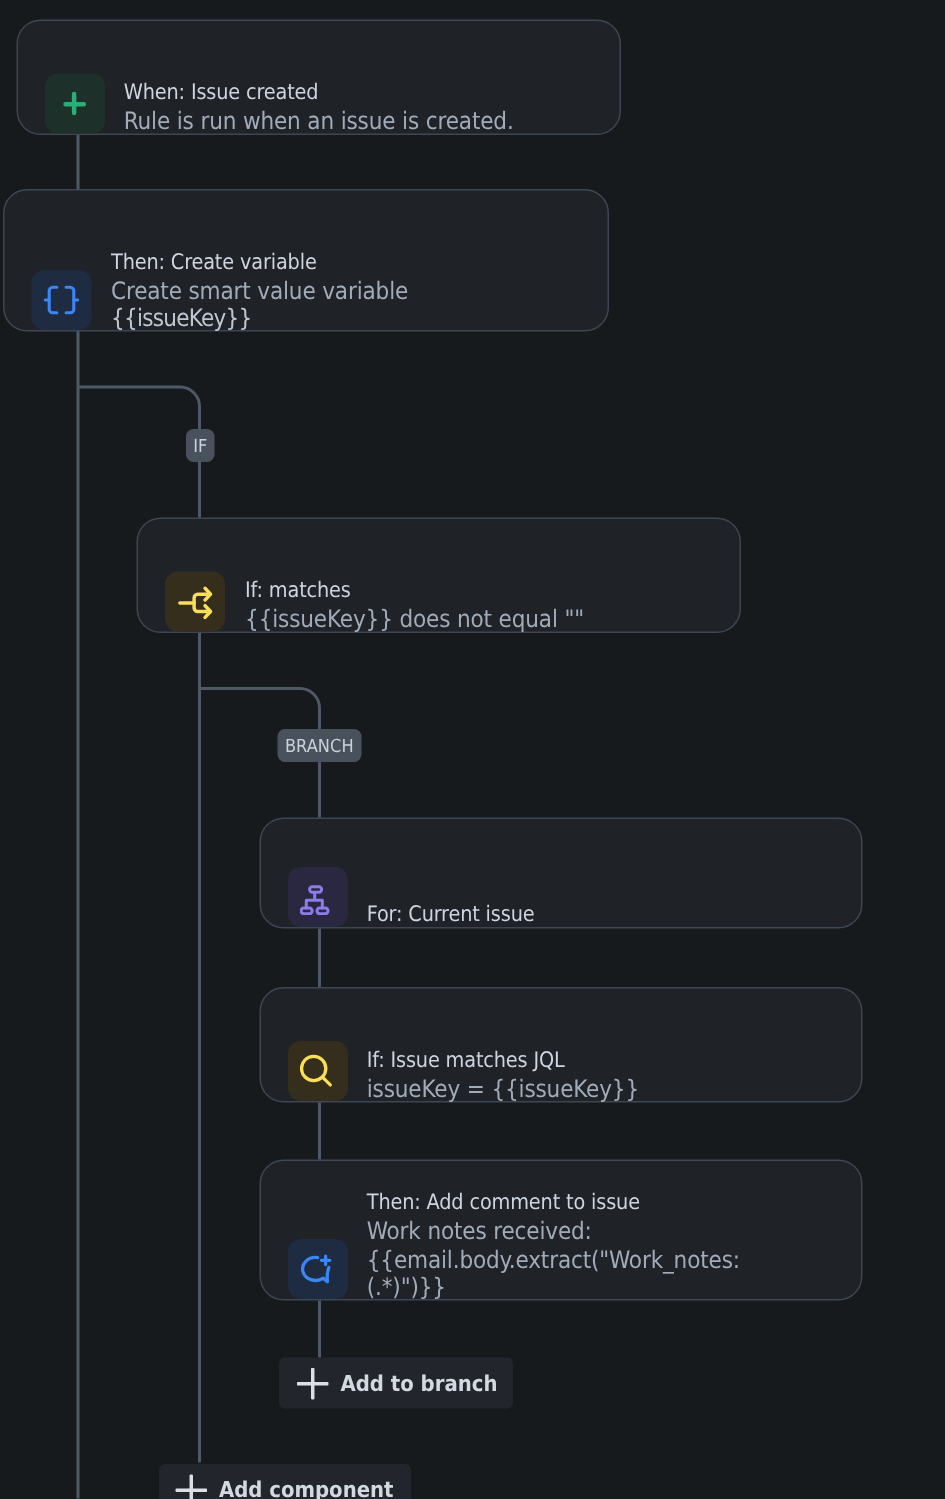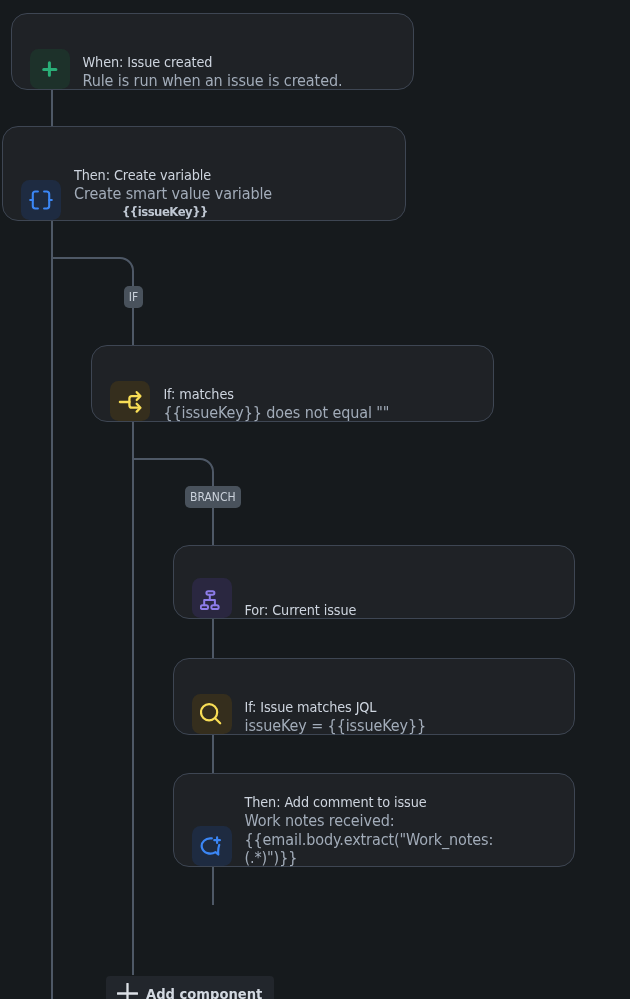--- a/index.html
+++ b/index.html
@@ -31,21 +31,21 @@
   }
   .icon-box {
     width: 40px; height: 40px;
     border-radius: 8.5px;
     flex: 0 0 40px;
     display: flex; align-items: center; justify-content: center;
   }
   .txt { margin-left: 13px; min-width: 0; position: relative; top: 1.5px; }
   .title { font-size: 14.3px; letter-spacing: -0.1px; color: #CED5DF; line-height: 20px; white-space: nowrap; }
   .sub { font-size: 16px; letter-spacing: -0.1px; color: #A2ACB9; line-height: 18.5px; }
-  .sub.mono { color: #BFC7D2; font-weight: 700; font-size: 13px; letter-spacing: -0.5px; margin-left: 48px; }
+  .sub.mono { color: #BFC7D2; font-weight: 400; font-size: 16px; letter-spacing: -0.5px; }
 
   
   .chip {
     position: absolute;
     background: #49525C;
     border-radius: 5px;
     color: #CBD2DB;
     display: flex; align-items: center; justify-content: center;
     font-size: 12px; letter-spacing: 0.05px;
   }
@@ -165,20 +165,28 @@
         <path d="M11.8 4.4 A8.65 7.65 0 1 0 15.5 18.1 L18.3 20.5 Q17.7 15.4 19.2 11.0"></path>
         <path d="M17.1 3.4 V9.0 M14.3 6.2 H19.9"></path>
       </svg>
     </div>
     <div class="txt" style="max-width:302px;margin-top:30px;">
       <div class="title">Then: Add comment to issue</div>
       <div class="sub">Work notes received: {{email.body.extract("Work_notes: (.*)")}}</div>
     </div>
   </div>
 
+  <div class="addbtn" style="left:186px; top:905px; width:156px; height:34px; padding:0 12px;">
+    <span class="plus">
+      <svg width="21" height="21" viewBox="0 0 21 21" fill="none" stroke="#DCE0E6" stroke-width="2.3" stroke-linecap="round">
+        <path d="M10.5 0.8 V20.2 M0.8 10.5 H20.2"></path>
+      </svg>
+    </span>
+    <span class="lbl">Add to branch</span>
+  </div>
 
   <div class="addbtn" style="left:106px; top:976px; width:168px; height:34px; padding:0 11px;">
     <span class="plus">
       <svg width="21" height="21" viewBox="0 0 21 21" fill="none" stroke="#DCE0E6" stroke-width="2.3" stroke-linecap="round">
         <path d="M10.5 0.8 V20.2 M0.8 10.5 H20.2"></path>
       </svg>
     </span>
     <span class="lbl">Add component</span>
   </div>
 

